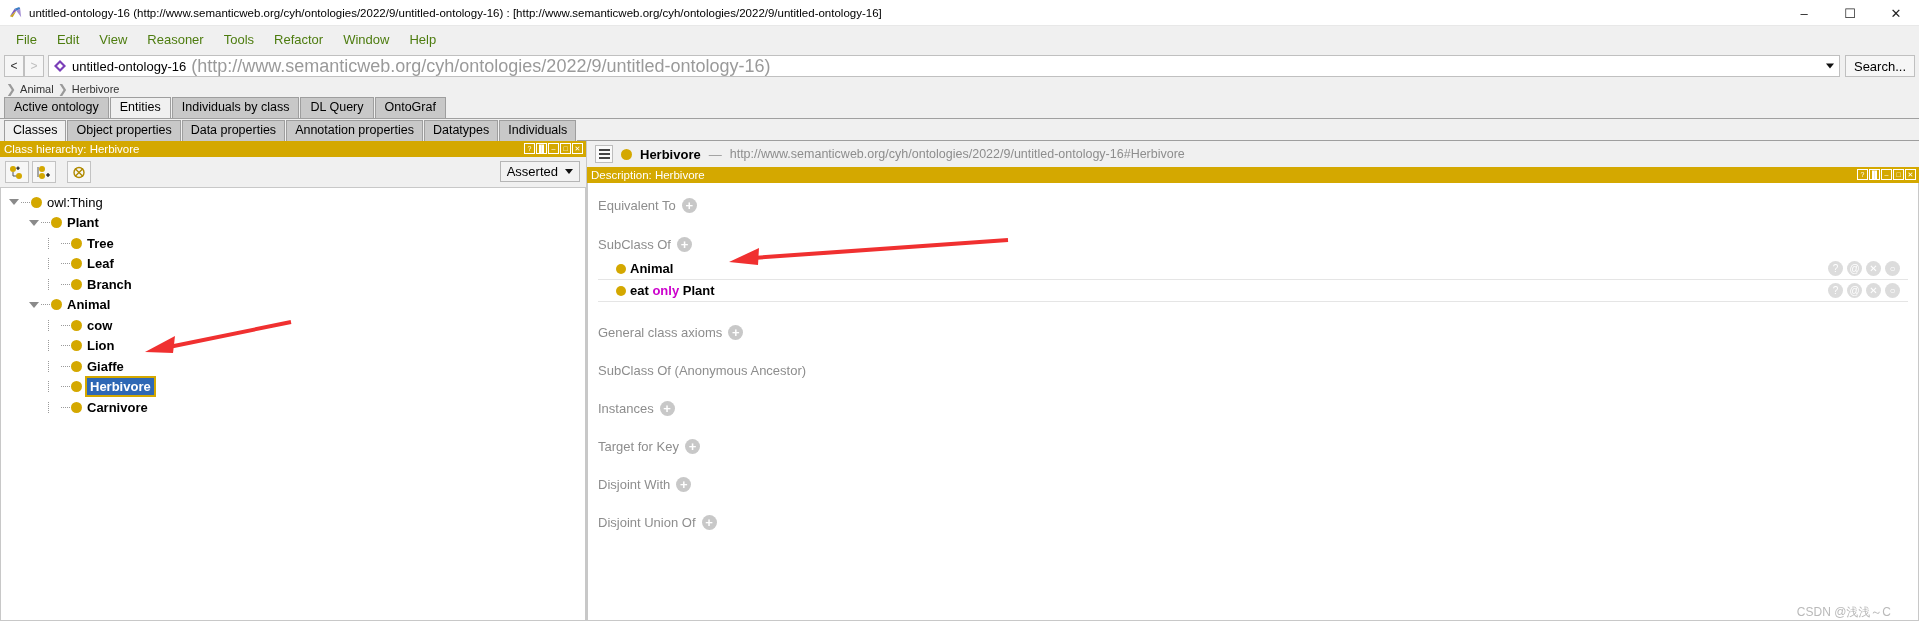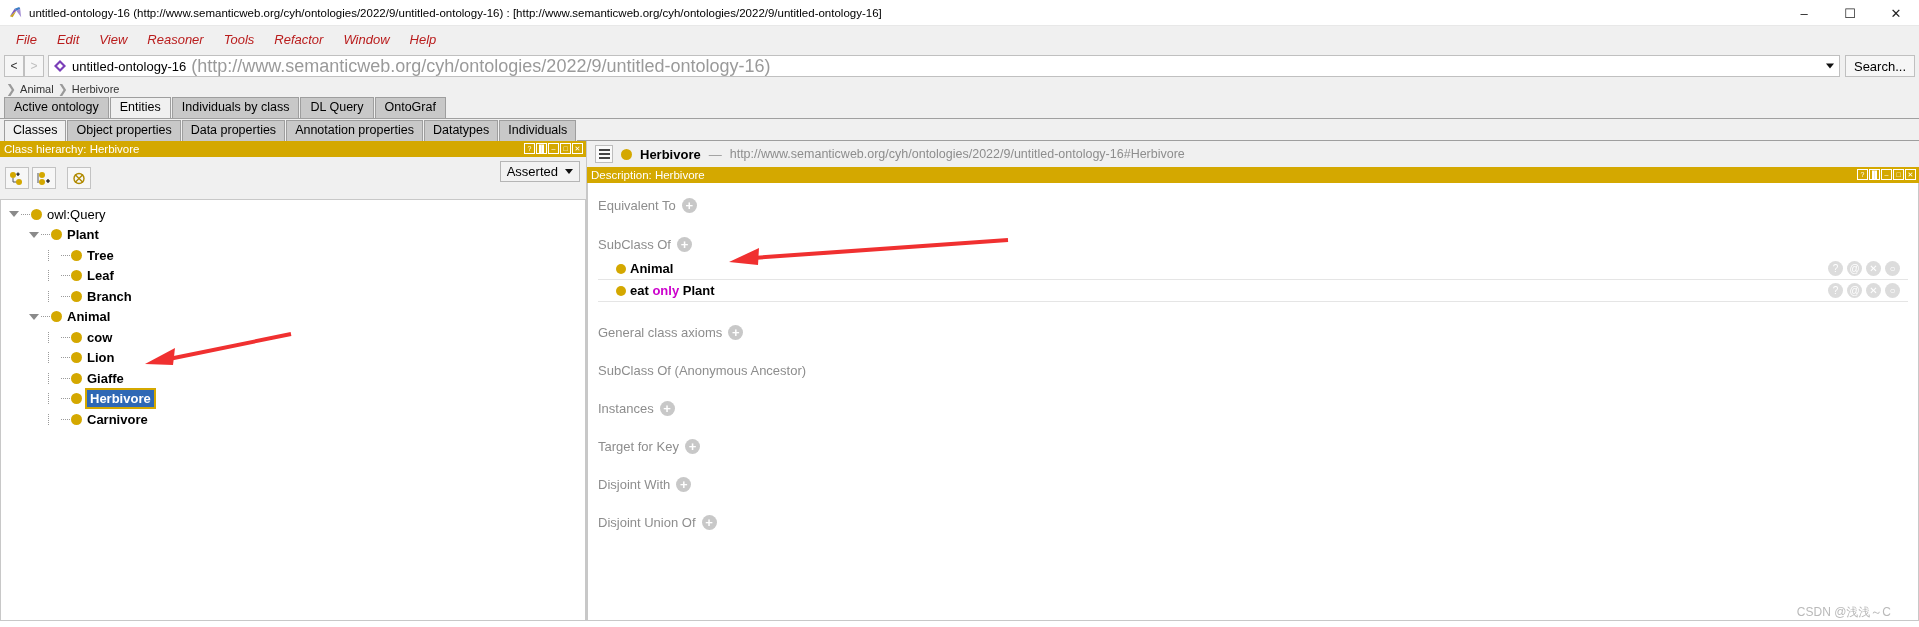--- a/index.html
+++ b/index.html
@@ -45,24 +45,23 @@
   
   .menubar {
     height: 26px;
     background: #f0f0f0;
     display: flex;
     align-items: center;
     padding-left: 6px;
   }
   .menubar .menu-item {
     font-size: 13px;
-    color: #b91c1c;
+    color: #4d7c0f;
     padding: 3px 10px;
     white-space: nowrap;
-    font-style: italic;
   }
 
   
   .ontobar {
     height: 28px;
     background: #f0f0f0;
     display: flex;
     align-items: center;
     padding: 0 4px;
     gap: 0;
@@ -208,21 +207,21 @@
     width: 11px; height: 11px;
     background: #d4a800;
     border: 1px solid #ffffff;
     display: flex; align-items: center; justify-content: center;
     font-size: 7px; color: #ffffff;
     line-height: 1;
   }
 
   
   .left-toolbar {
-    height: 42px;
+    height: 30px;
     background: #f0f0f0;
     display: flex;
     align-items: center;
     padding: 0 5px;
     position: relative;
   }
   .tool-btn {
     width: 24px; height: 22px;
     border: 1px solid #c3c3c3;
     background: #f7f7f7;
@@ -543,21 +542,21 @@
       </div>
 
       <div class="tree">
 
         <div class="tree-row" style="padding-left:7px;">
           <span class="twisty">
               <span class="arrow"></span>
             </span>
           <span class="dash"></span>
           <span class="node-dot"></span>
-          <span class="node-label">owl:Query</span>
+          <span class="node-label">owl:Thing</span>
         </div>
 
         <div class="tree-row" style="padding-left:27px;">
           <span class="twisty">
               <span class="arrow"></span>
             </span>
           <span class="dash"></span>
           <span class="node-dot"></span>
           <span class="node-label bold">Plant</span>
         </div>

